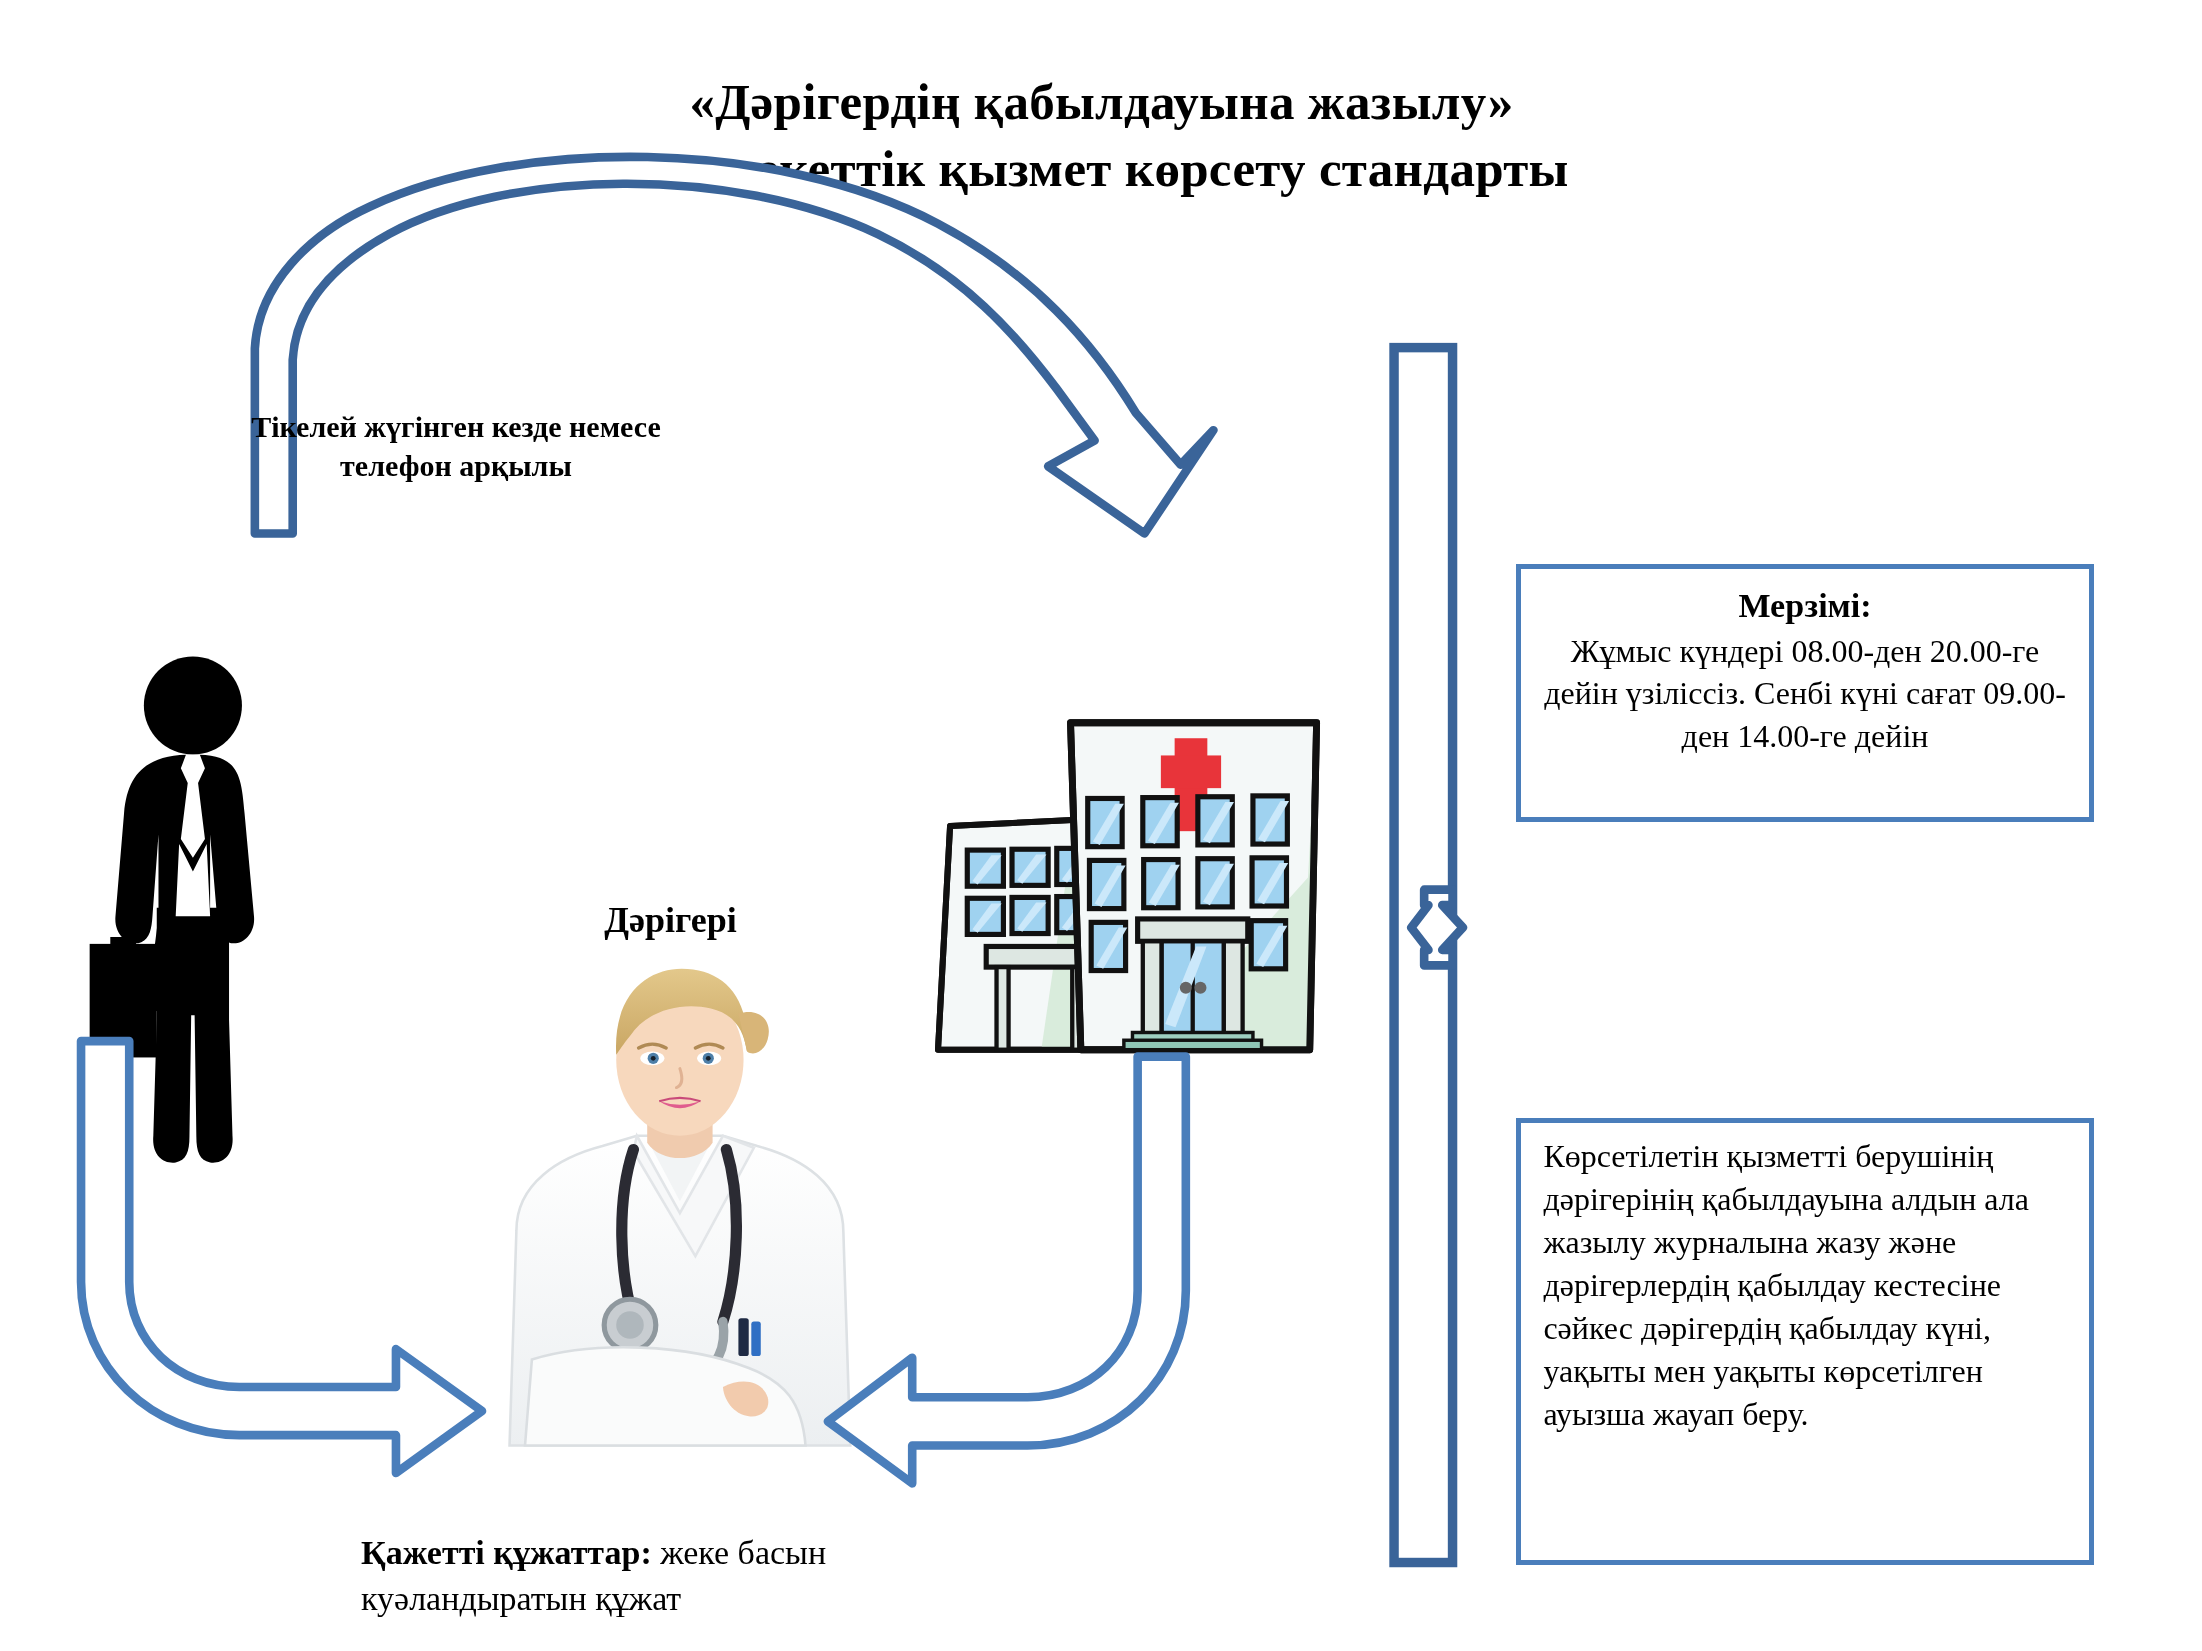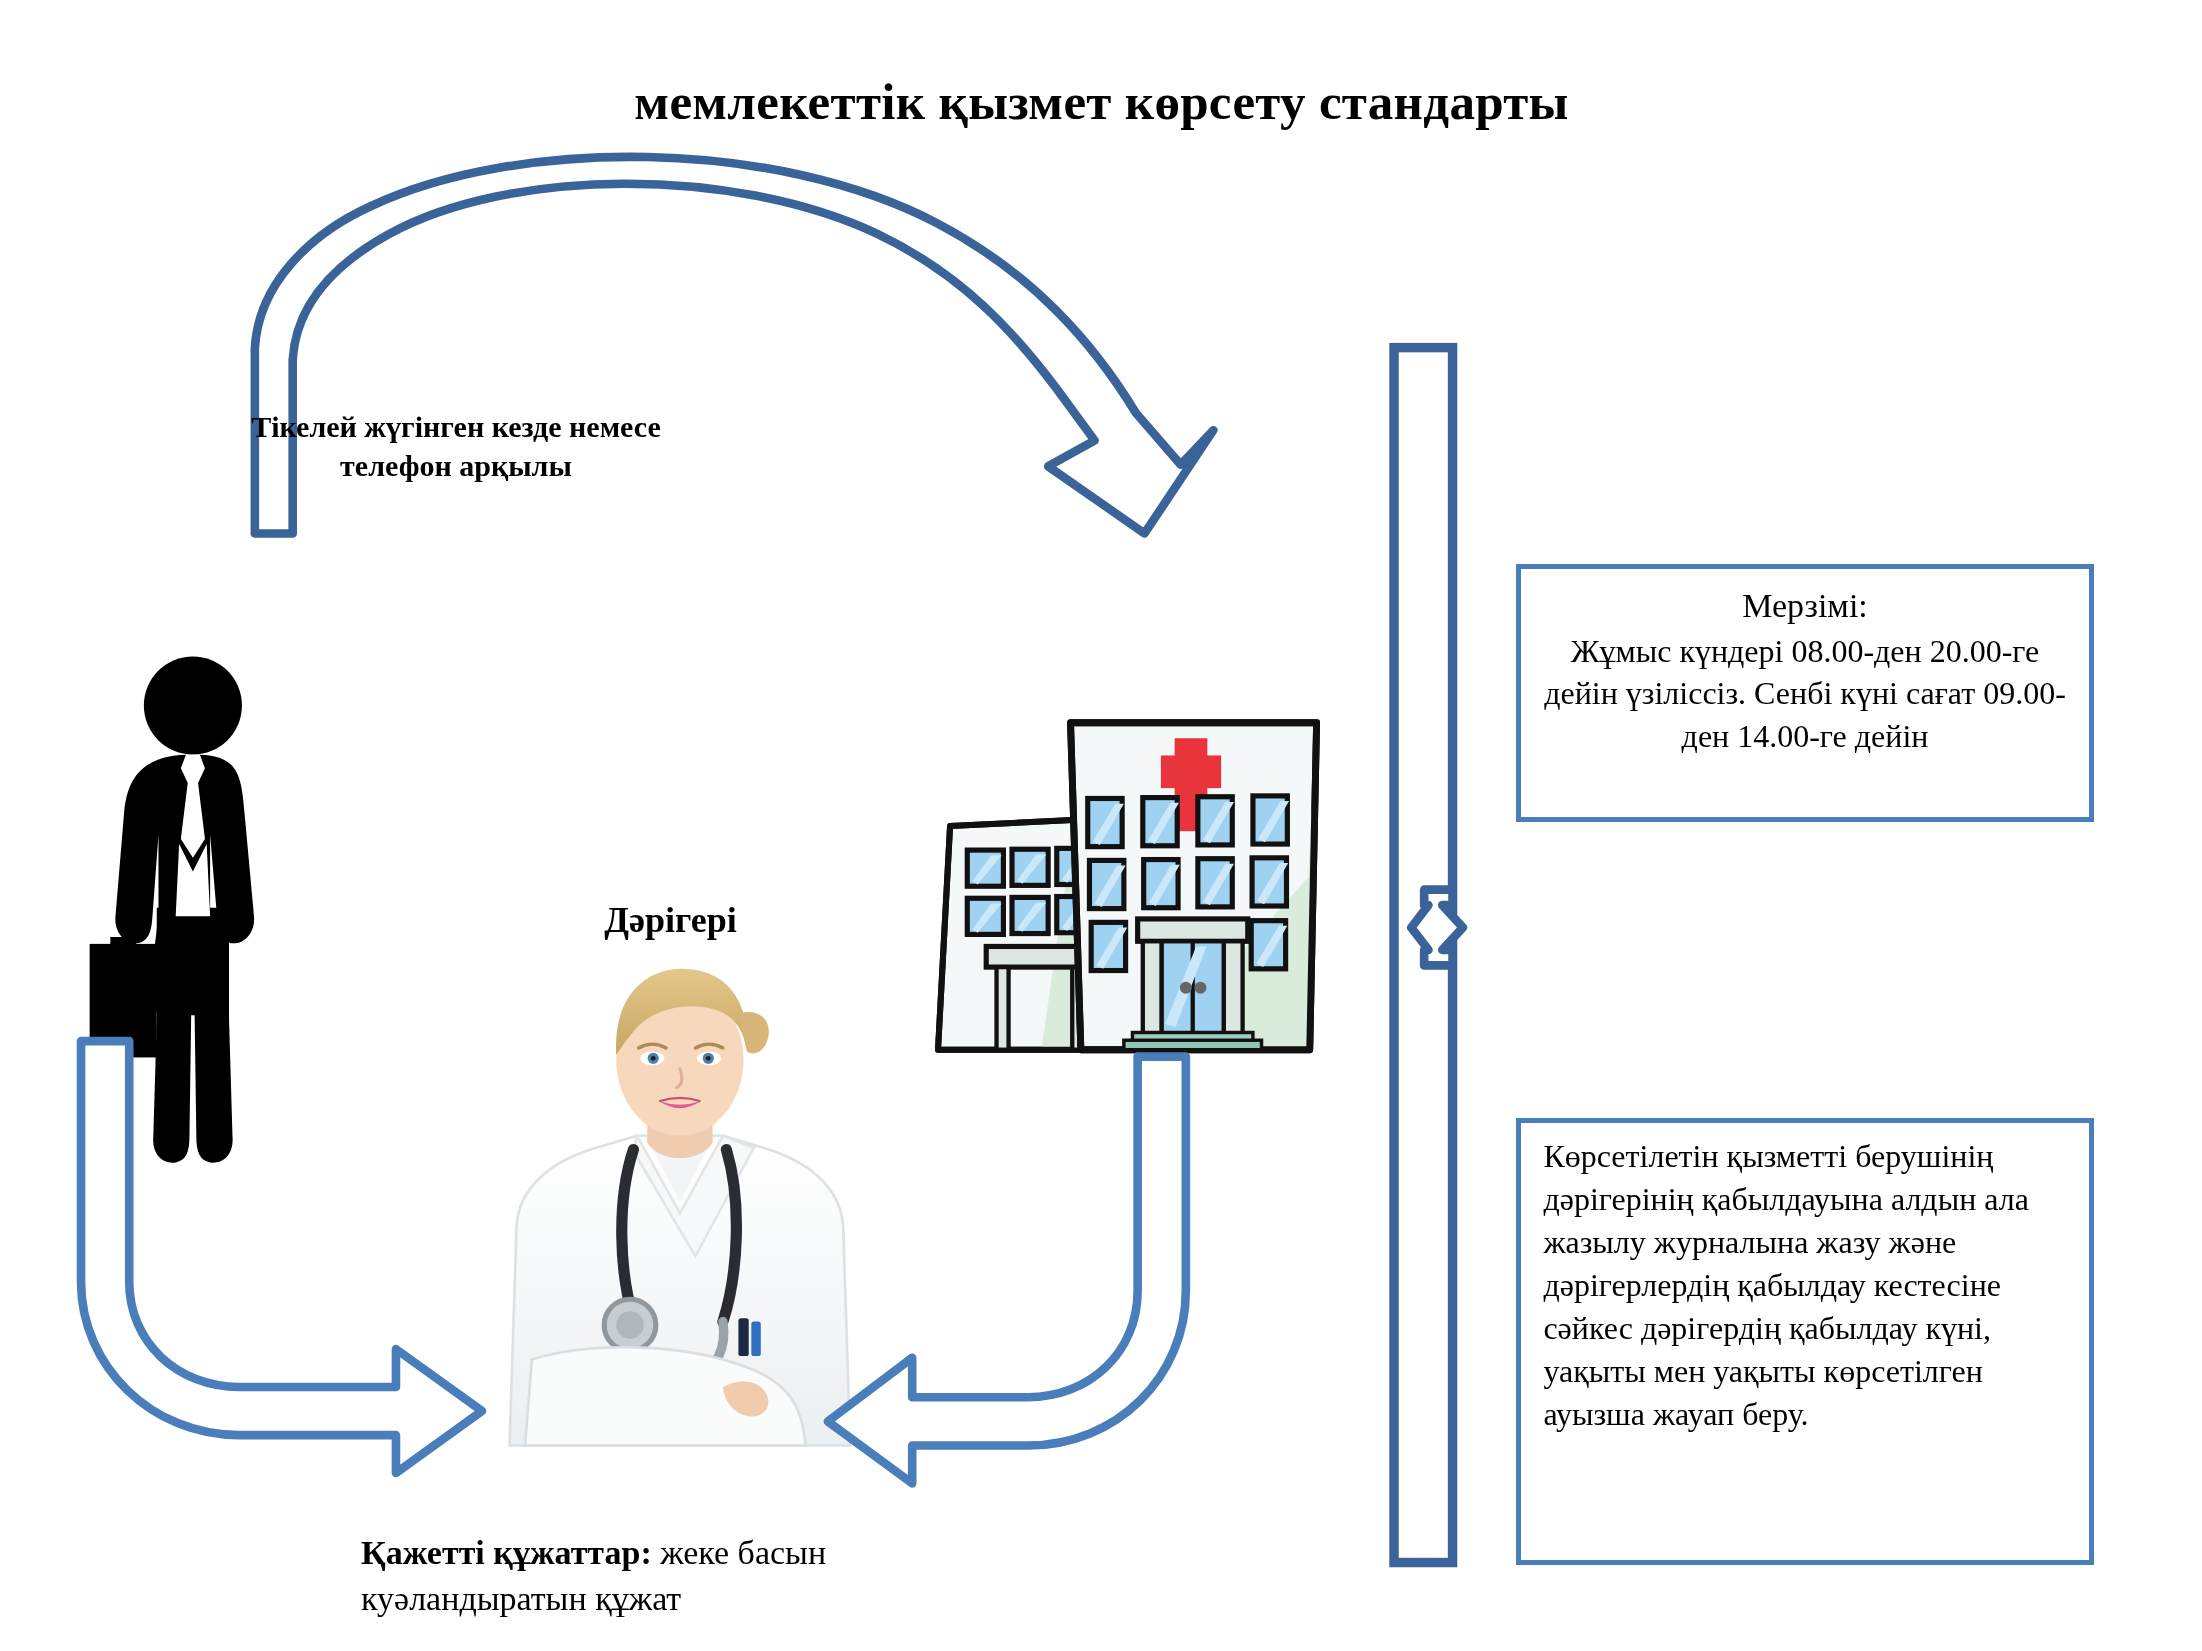--- a/index.html
+++ b/index.html
@@ -53,39 +53,40 @@
   
   .infobox{
     border:5.2px solid #4A7EBB;background:#fff;box-sizing:border-box;
     color:#000;
   }
   #box-term{
     left:1516px;top:564px;width:578px;height:258px;
     padding:13.8px 22.4px 8.6px 22.4px;
     text-align:center;font-size:32px;line-height:1.33;
   }
-  #box-term .hd{font-weight:normal;font-size:34px;display:block;margin-bottom:1.7px;}
+  #box-term .hd{font-weight:bold;font-size:34px;display:block;margin-bottom:1.7px;}
   #box-result{
     left:1516px;top:1118px;width:578px;height:447px;
     padding:12px 19px 8.6px 22.4px;
     font-size:32px;line-height:1.345;text-align:left;
   }
   #box-result .hd{font-weight:bold;font-size:34px;display:block;text-align:center;margin-bottom:1.7px;}
 
   
   #arrows{position:absolute;left:0;top:0;width:2203px;height:1652px;z-index:3;}
   #artwork{position:absolute;left:0;top:0;width:2203px;height:1652px;z-index:2;}
   .lbl,#caption{z-index:8;position:absolute;}
 </style>
 </head>
 <body>
 
 <div class="stage">
 
   <div class="abs" id="title">
+    <span class="l1">«Дәрігердің  қабылдауына  жазылу»</span>
     <span class="l2">мемлекеттік  қызмет  көрсету  стандарты</span>
   </div>
 
   <svg id="artwork" viewBox="0 0 2560 1920">
 
     <g transform="translate(112,765)">
       <circle cx="112" cy="55" r="57" fill="#000"></circle>
 
       <path d="M112 112
                C 60 112, 36 132, 32 180

